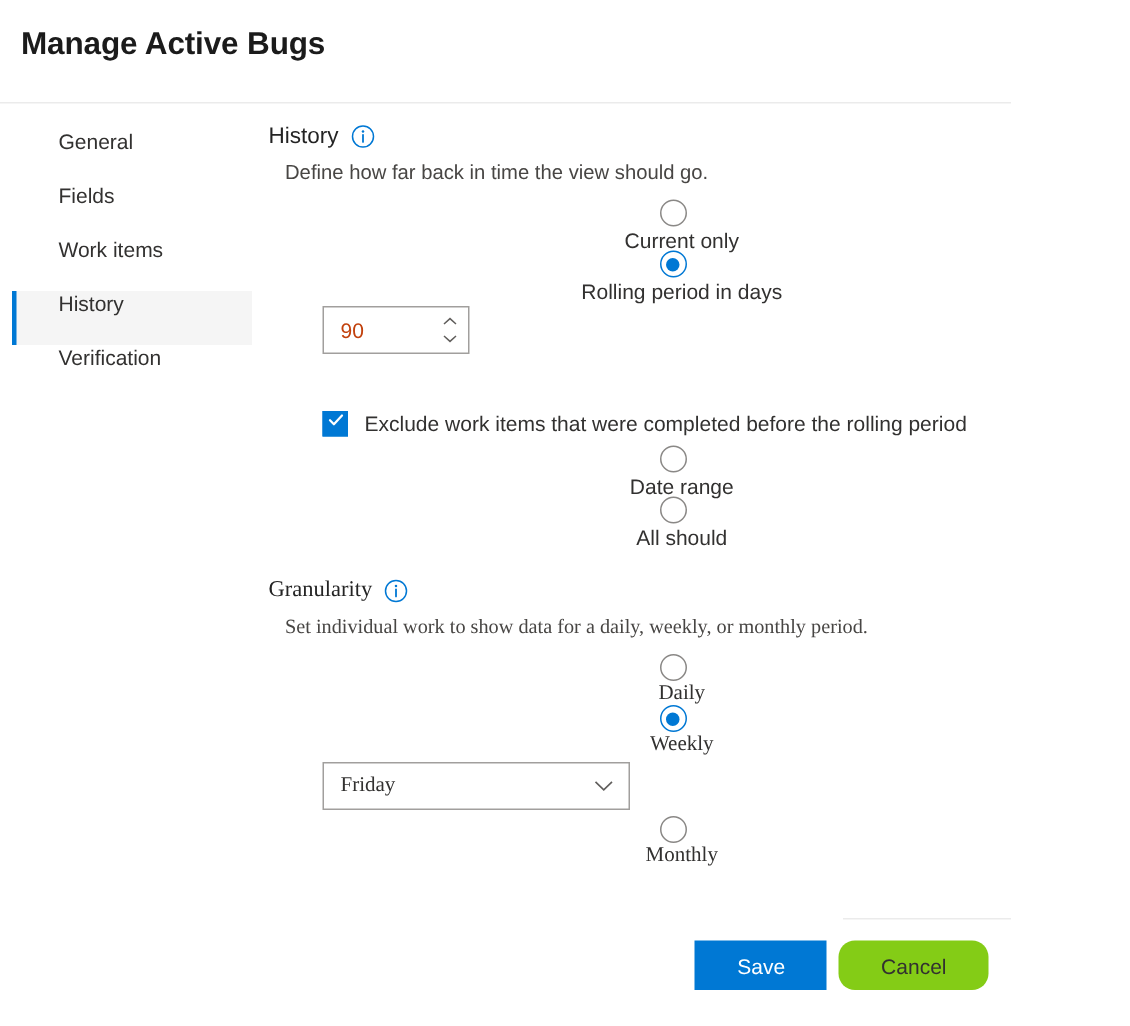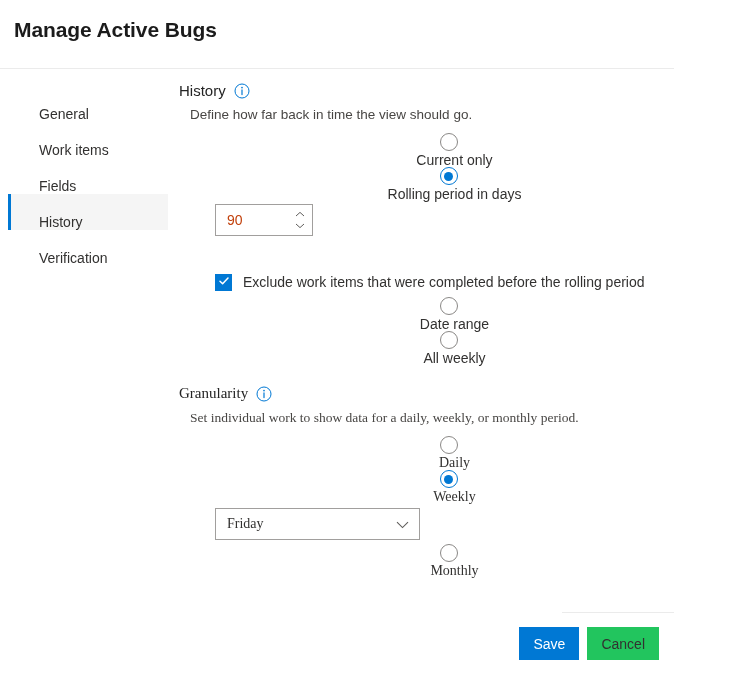--- a/index.html
+++ b/index.html
@@ -50,21 +50,21 @@
   
   .sidebar {
     position: absolute;
     left: 8px; top: 86px;
     width: 160px;
   }
   .nav-item {
     position: relative;
     height: 36px;
     display: flex;
-    align-items: flex-end;
+    align-items: flex-start;
     padding-left: 31px;
     font-size: 14px;
     color: #323130;
     cursor: pointer;
     background: transparent;
     margin-bottom: 0;
   }
   .nav-item.selected {
     background: #f5f5f5;
   }
@@ -228,38 +228,39 @@
   }
   .footer {
     position: absolute;
     right: 15px; top: 627px;
     display: flex;
     gap: 8px;
   }
   .btn {
     height: 33px;
     min-width: 52px;
-    padding: 0 14px;
+    padding: 0 28px;
     font-size: 14px;
     font-family: "Liberation Sans", sans-serif;
     border: none;
     cursor: pointer;
     display: flex;
     align-items: center;
     justify-content: center;
   }
   .btn-primary {
     background: #0078d4;
     color: #ffffff;
     min-width: 53px;
   }
   .btn-secondary {
-    background: #22c55e;
+    background: #84cc16;
     color: #323130;
     min-width: 70px;
+    border-radius: 11px;
   }
 </style>
 </head>
 <body>
 
 <div class="dialog">
 
   <div class="header">
     <div class="dialog-title">Manage Active Bugs</div>
     <button class="close-button" aria-label="Close">
@@ -270,24 +271,24 @@
       </span>
     </button>
   </div>
   <div class="header-divider"></div>
 
   <div class="sidebar">
     <div class="nav-item">
       <span>General</span>
     </div>
     <div class="nav-item">
+      <span>Fields</span>
+    </div>
+    <div class="nav-item">
       <span>Work items</span>
-    </div>
-    <div class="nav-item">
-      <span>Fields</span>
     </div>
     <div class="nav-item selected">
       <span>History</span>
     </div>
     <div class="nav-item">
       <span>Verification</span>
     </div>
   </div>
 
   <div class="content">
@@ -342,21 +343,21 @@
         <span class="checkbox-label">Exclude work items that were completed before the rolling period</span>
       </div>
 
       <div class="radio-row">
         <span class="radio"></span>
         <span class="radio-label">Date range</span>
       </div>
 
       <div class="radio-row">
         <span class="radio"></span>
-        <span class="radio-label">All weekly</span>
+        <span class="radio-label">All should</span>
       </div>
     </div>
 
     <div class="section granularity-block">
       <div class="section-heading">
         <span class="label">Granularity</span>
         <span class="info-icon">
           <svg width="16" height="16" viewBox="0 0 16 16">
             <circle cx="8" cy="8" r="7" fill="none" stroke="#0078d4" stroke-width="1"></circle>
             <circle cx="8" cy="4.6" r="0.85" fill="#0078d4"></circle>

